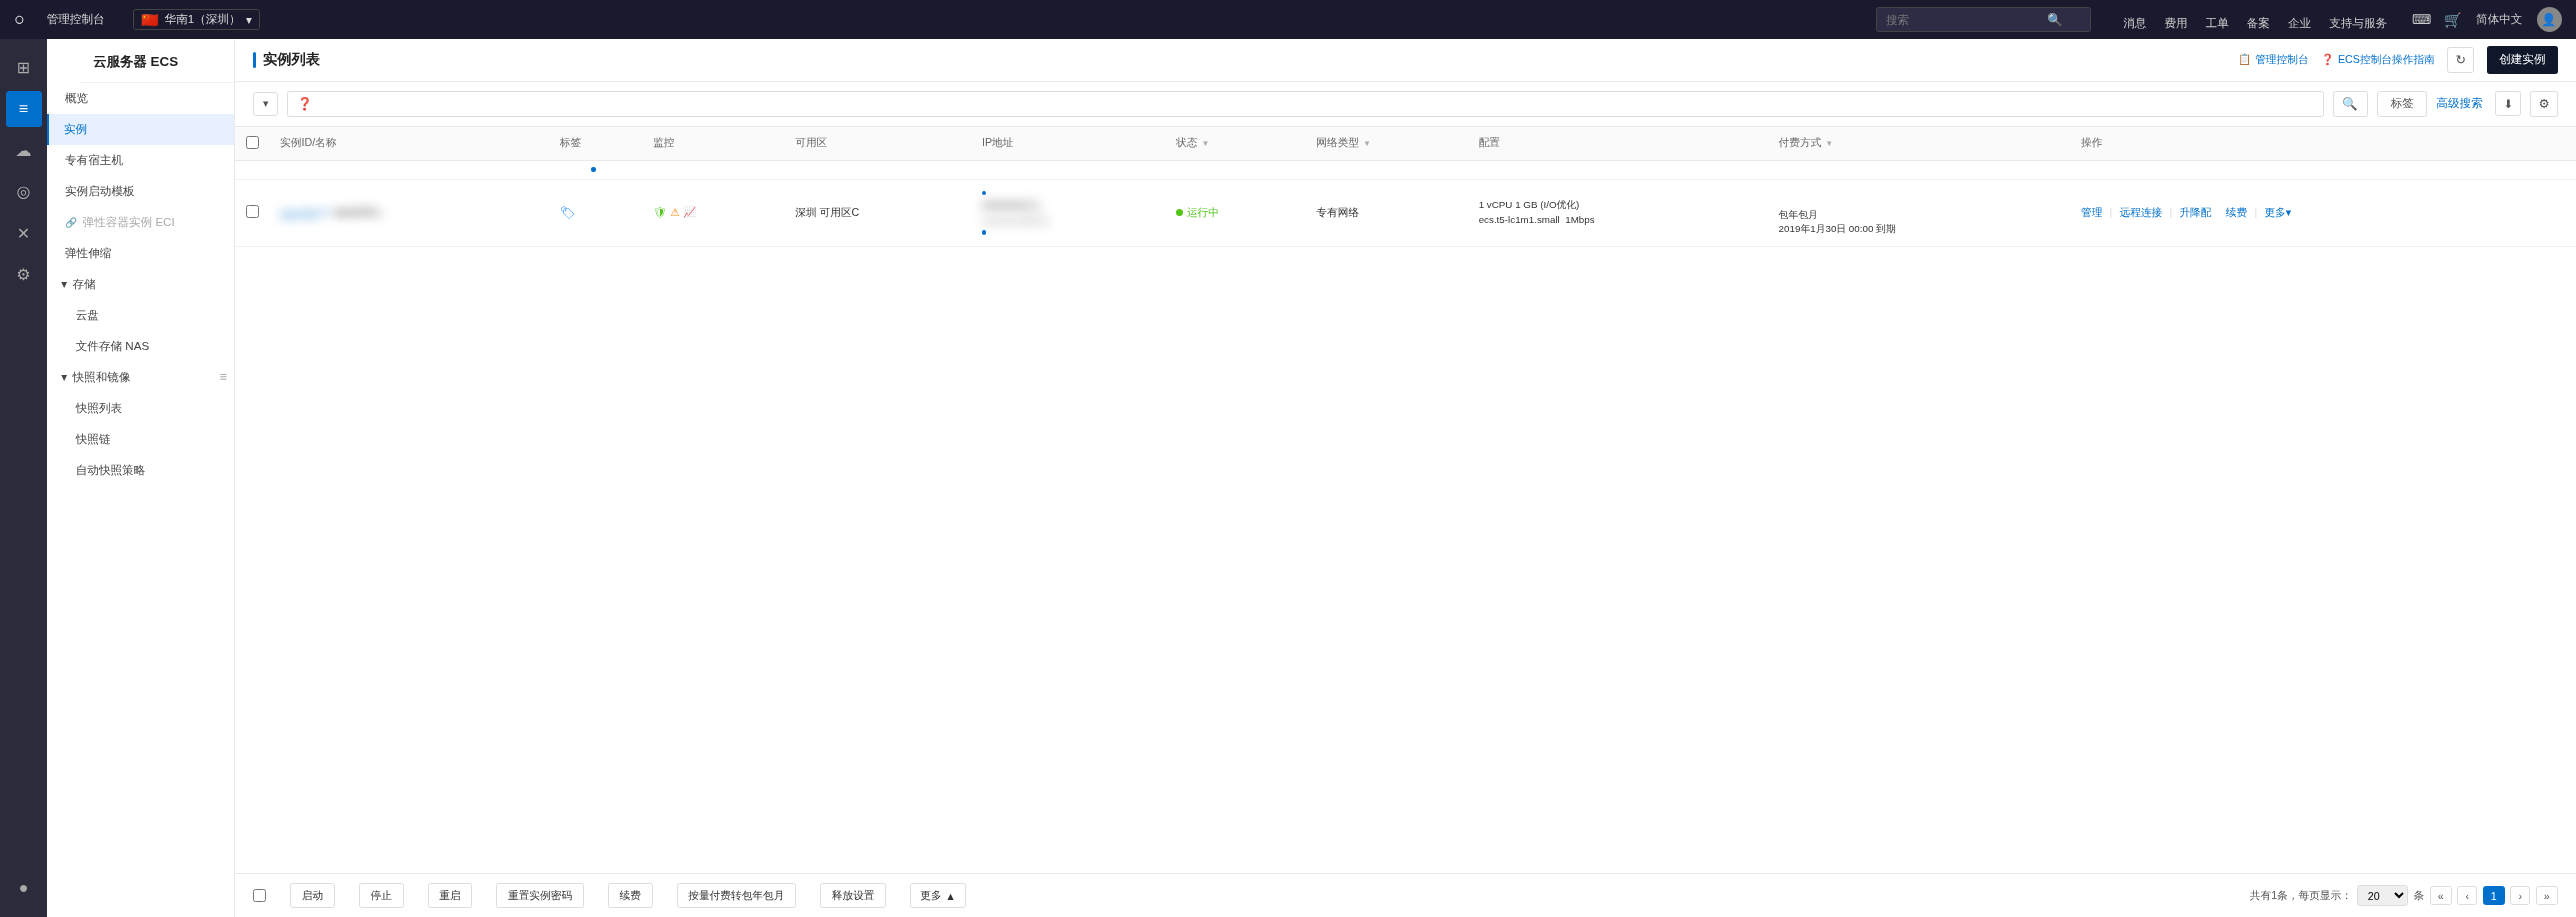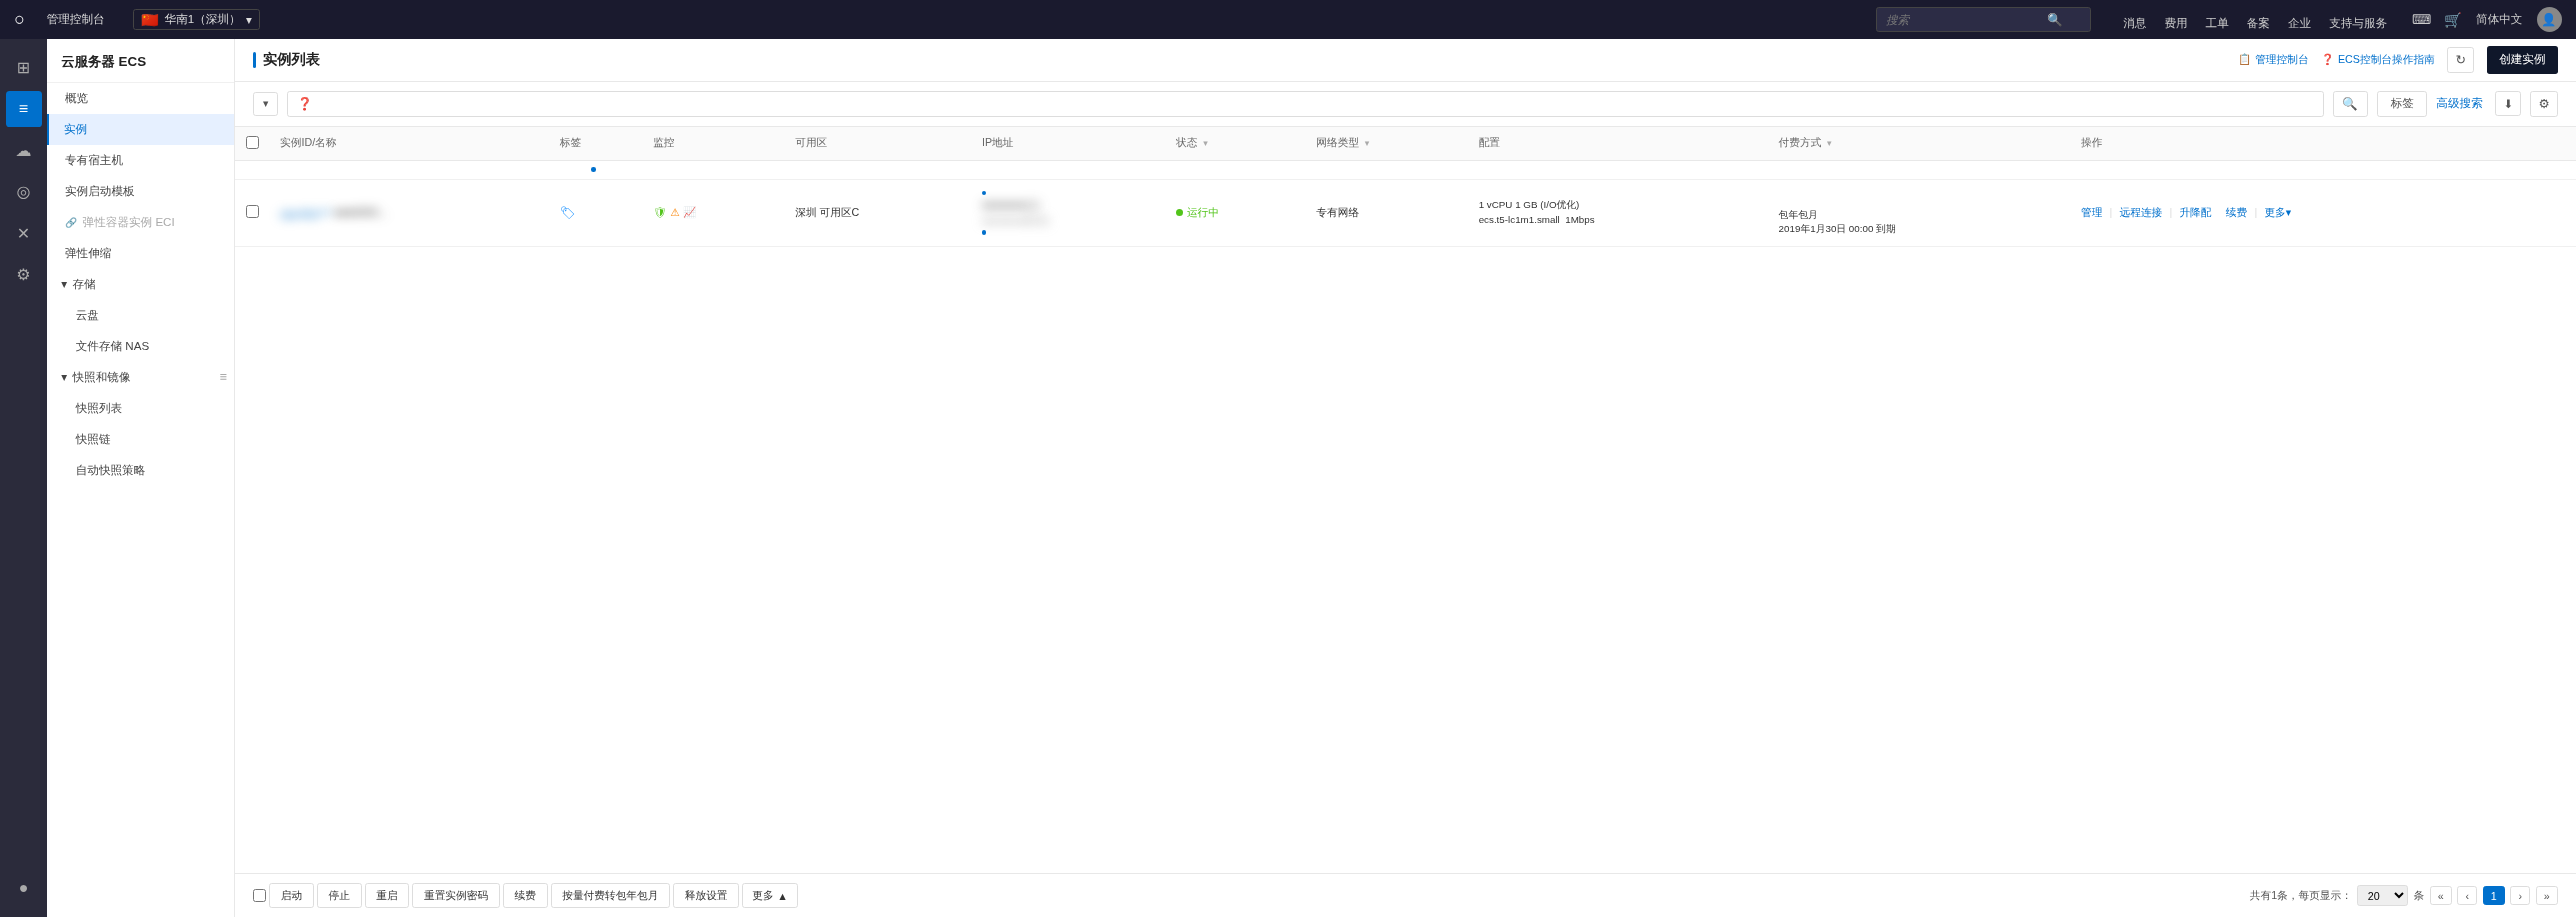--- a/index.html
+++ b/index.html
@@ -23,21 +23,21 @@
       display: flex; align-items: center; gap: 5.4px; cursor: pointer; color: #ddd; font-size: 11.6px;
       border: 0.9px solid #444; padding: 1.8px 7.2px; border-radius: 2.7px;
     }
     .top-nav .region-flag { font-size: 14.3px; }
     .top-nav .search-box {
       display: flex; align-items: center;
       background: #2c2c45; border: 0.9px solid #444; border-radius: 2.7px;
       padding: 3.6px 9px; flex: 0 0 215px; margin-left: auto;
     }
     .top-nav .search-box input {
-      background: transparent; border: none; outline: none; color: #ccc; font-size: 11.6px; width: 161px; font-style: italic;
+      background: transparent; border: none; outline: none; color: #ccc; font-size: 11.6px; width: 161px;
     }
     .top-nav .search-box input::placeholder { color: #777; }
     .top-nav .search-icon { color: #888; font-size: 12.5px; }
     .top-nav .nav-links { display: flex; gap: 18px; margin-left: 18px; }
     .top-nav .nav-links a { color: #ccc; text-decoration: none; font-size: 11.6px; margin-top: 7px; }
     .top-nav .nav-icons { display: flex; gap: 12.5px; margin-left: 10.7px; align-items: center; }
     .top-nav .nav-icons span { color: #ccc; font-size: 14.3px; cursor: pointer; }
     .top-nav .lang-btn { color: #ccc; font-size: 11.6px; cursor: pointer; }
     .top-nav .avatar { width: 25px; height: 25px; border-radius: 50%; background: #888; overflow: hidden; cursor: pointer; display: flex; align-items: center; justify-content: center; font-size: 12.5px; color: #fff; }
 
@@ -53,21 +53,21 @@
       border-radius: 3.6px; cursor: pointer; color: #aaa; font-size: 16px;
     }
     .icon-sidebar .icon-item.active { background: #0070cc; color: #fff; }
 
     
     .left-sidebar {
       width: 188px; background: #fff; border-right: 0.9px solid #e8e8e8;
       display: flex; flex-direction: column; overflow-y: auto; flex-shrink: 0;
     }
     .sidebar-title {
-      padding: 14.3px 14.3px 10.7px; font-size: 13.4px; font-weight: 600; color: #222; border-bottom: 0.9px solid #f0f0f0;
+      padding: 14.3px 14.3px 10.7px; font-size: 13.4px; font-weight: 600; color: #222; border-bottom: 0.9px solid #f0f0f0; margin-left: 32px;
     }
     .sidebar-menu { flex: 1; }
     .sidebar-item {
       padding: 8px 18px; cursor: pointer; color: #444; font-size: 11.6px; display: flex; align-items: center; gap: 5.4px;
     }
     .sidebar-item.active { background: #e6f0ff; color: #0070cc; font-weight: 500; border-left: 2.7px solid #0070cc; padding-left: 15px; }
     .sidebar-section-header {
       padding: 8px 14.3px; cursor: pointer; color: #444; font-size: 11.6px; display: flex; align-items: center; gap: 5.4px; font-weight: 500;
     }
     .sidebar-sub { margin-left: 10.7px; }
@@ -150,21 +150,21 @@
     .action-links { display: flex; gap: 7.2px; white-space: nowrap; }
     .action-link { color: #0070cc; cursor: pointer; font-size: 10.7px; }
     .action-sep { color: #ddd; }
     .ip-cell { font-size: 9.8px; line-height: 1.6; }
     .ip-public { color: #333; }
     .ip-private { color: #999; }
 
     
     .bottom-bar {
       background: #fff; border-top: 0.9px solid #e8e8e8;
-      padding: 9px 18px; display: flex; align-items: center; gap: 3px; flex-shrink: 0;
+      padding: 9px 18px; display: flex; align-items: center; gap: 24px; flex-shrink: 0;
     }
     .action-btn {
       border: 0.9px solid #ddd; border-radius: 2.7px; padding: 4.5px 10.7px; background: #fff;
       cursor: pointer; font-size: 10.7px; color: #333;
     }
     .more-btn {
       border: 0.9px solid #ddd; border-radius: 2.7px; padding: 4.5px 9px; background: #fff;
       cursor: pointer; font-size: 10.7px; color: #333; display: flex; align-items: center; gap: 3.6px;
     }
     .pagination-right { margin-left: auto; display: flex; align-items: center; gap: 5.4px; font-size: 10.7px; color: #555; }

